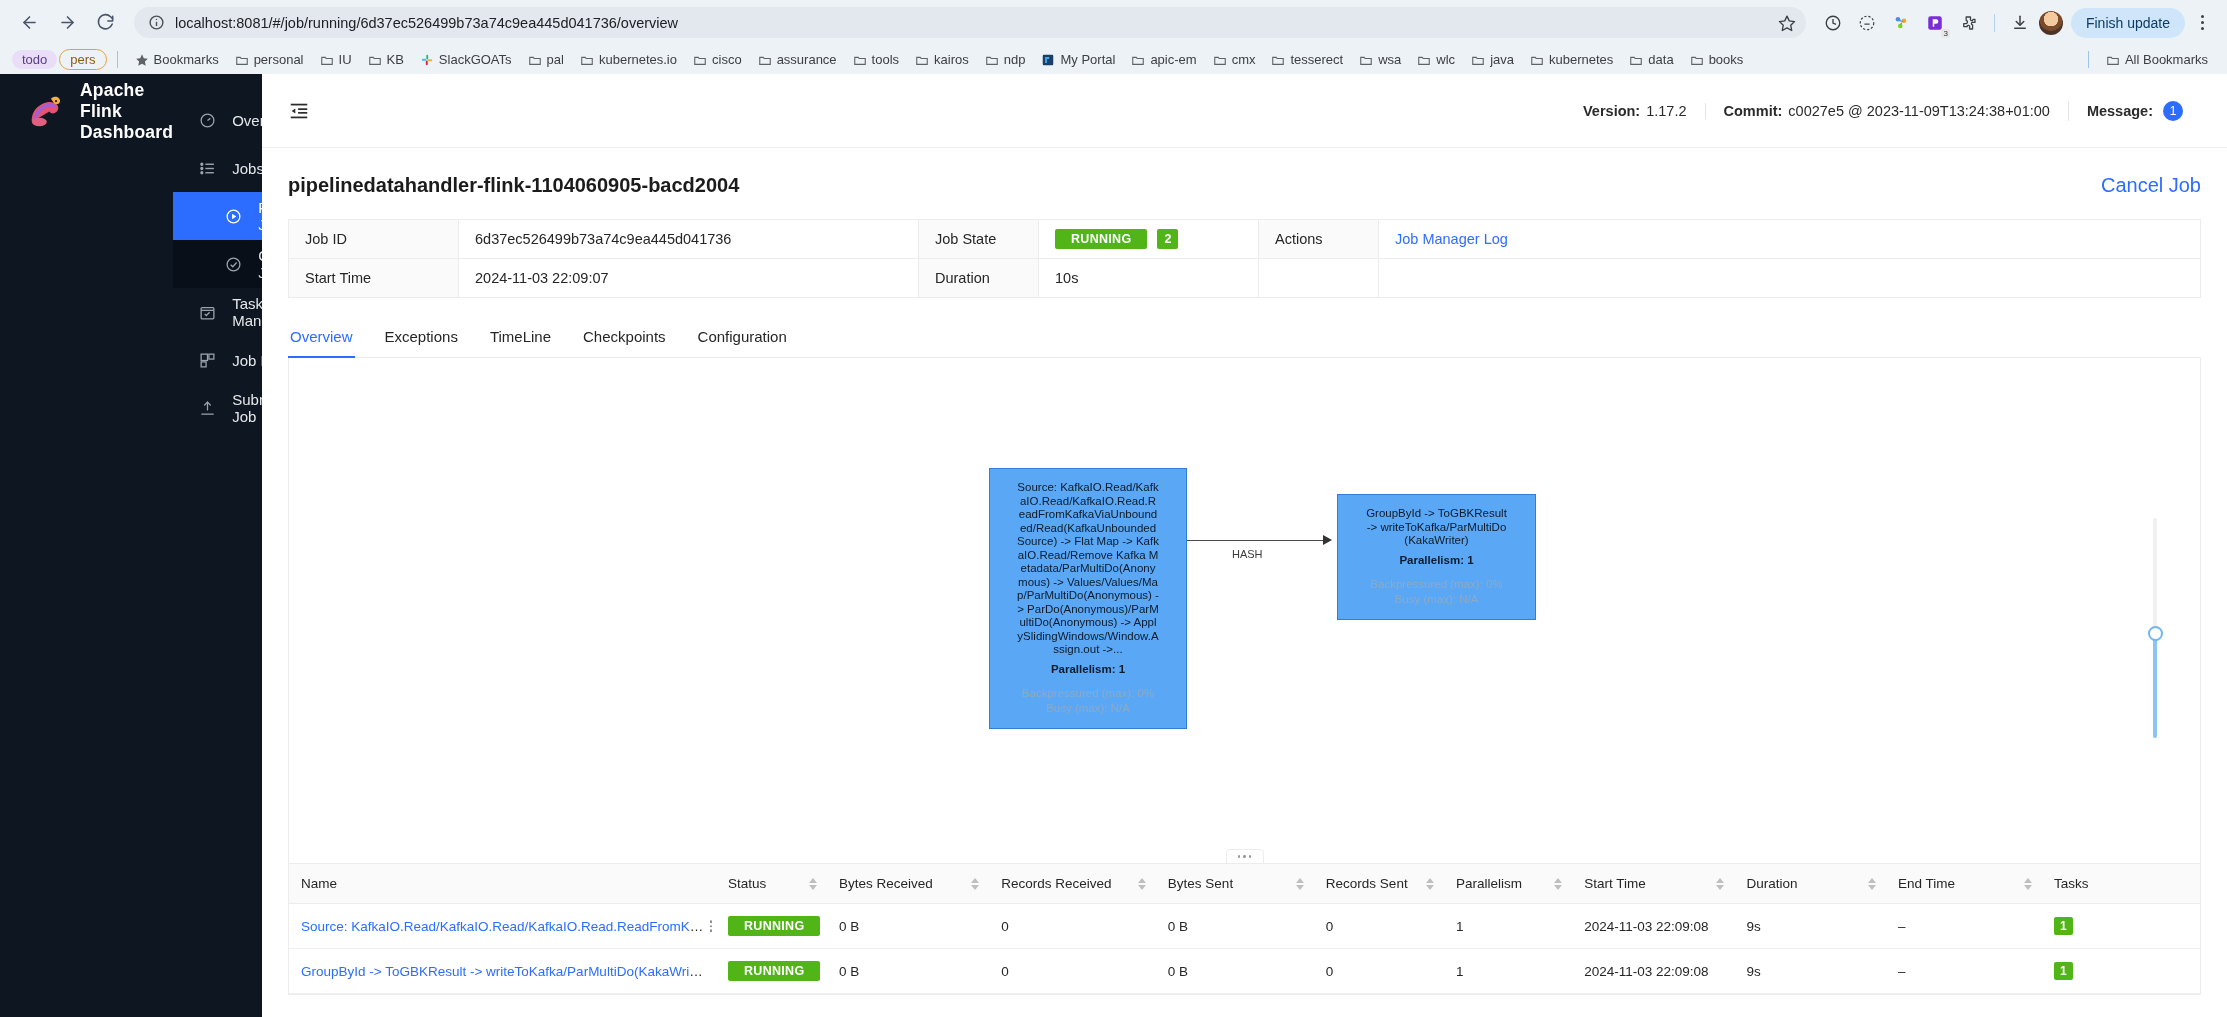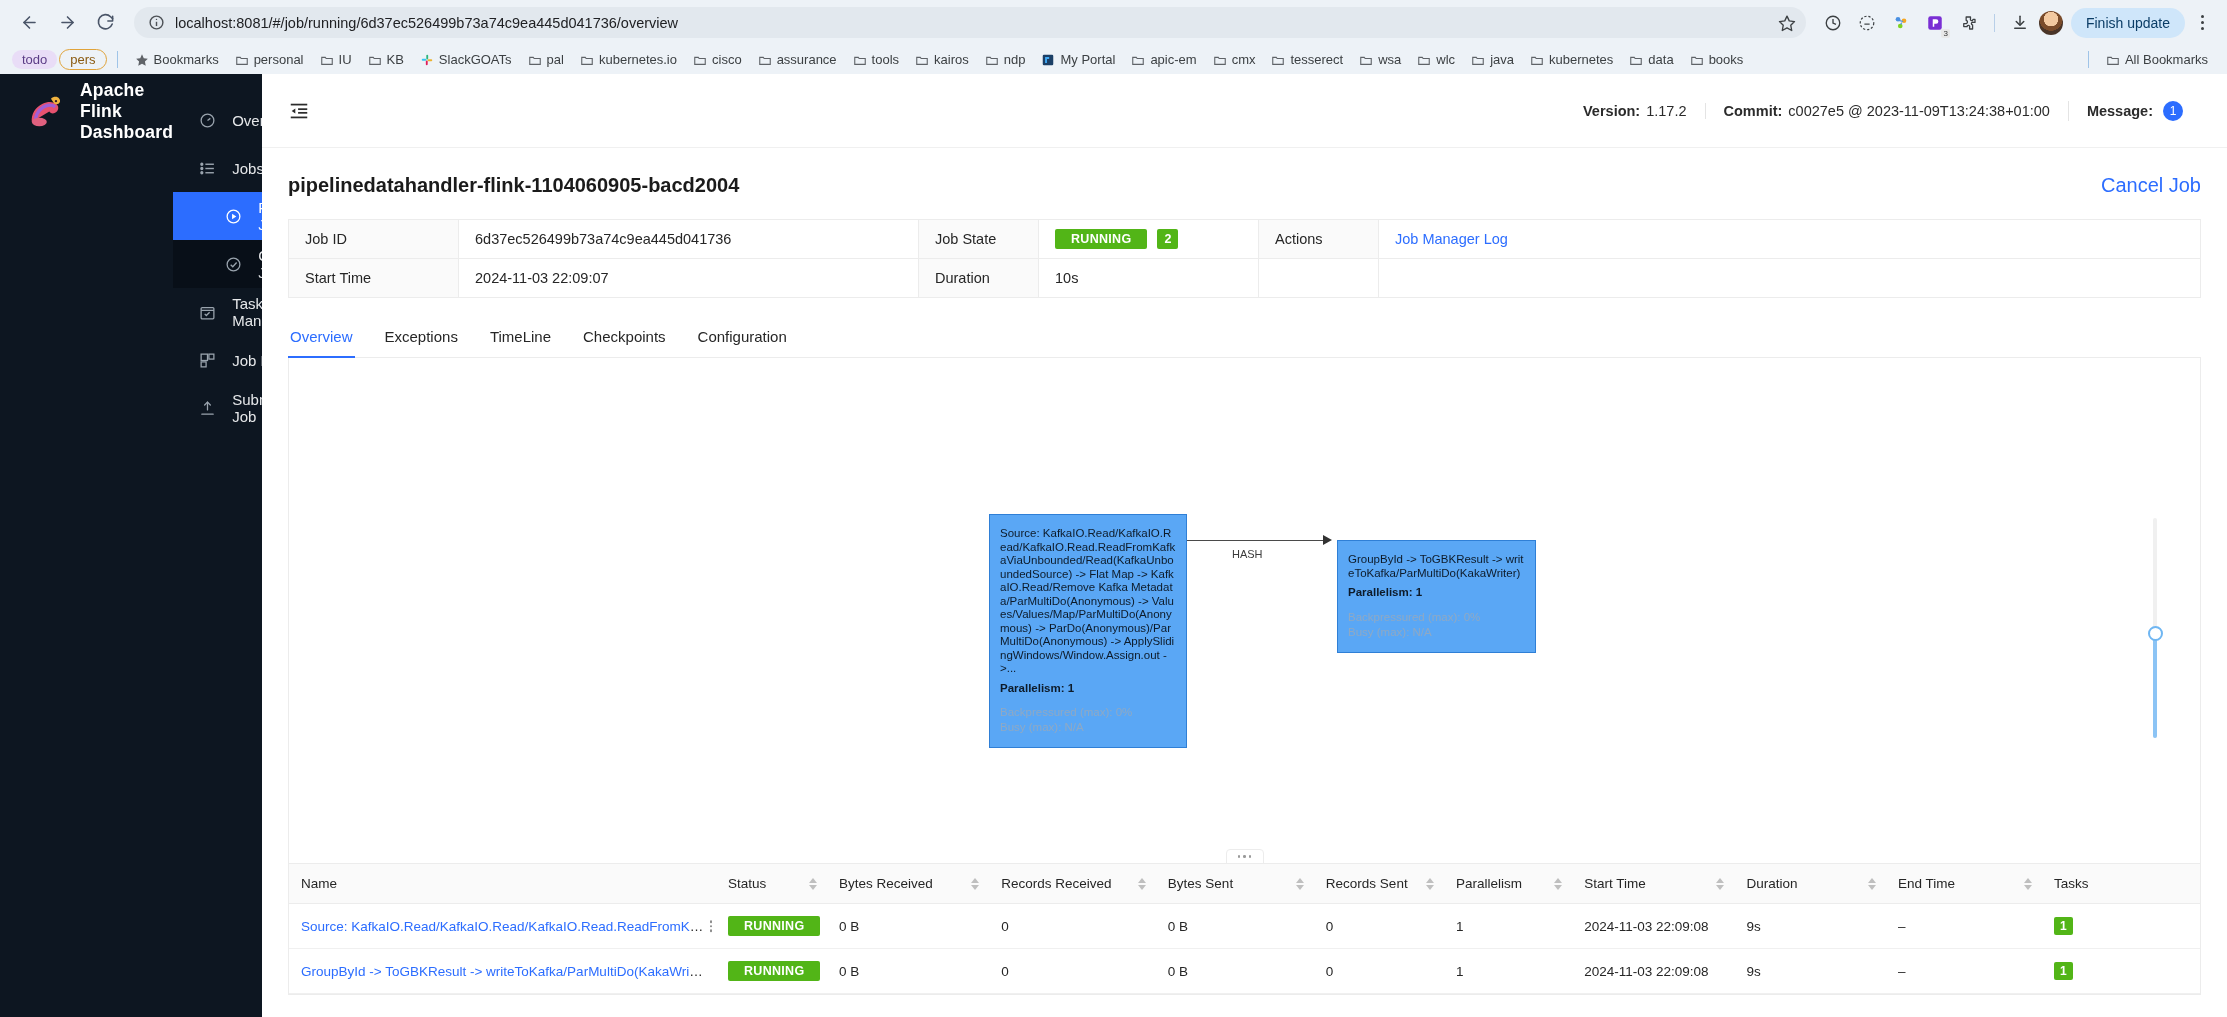--- a/index.html
+++ b/index.html
@@ -148,22 +148,22 @@
   }
   .tab.active:first-child::after { left: 0; right: 14px; }
 
   
   .graph-panel {
     flex: 1 1 auto; border: 1px solid #ececec; border-top: none; position: relative;
     min-height: 0; background: #fff; overflow: hidden;
   }
   .node {
     position: absolute; background: #5aa7f5; border: 1px solid #2f7fd6;
-    color: #0d1b2a; padding: 12px 10px;
-    font-size: 11.5px; line-height: 13.5px; margin-top: 46px;
+    color: #0d1b2a; text-align: center; padding: 12px 27px;
+    font-size: 11.5px; line-height: 13.5px;
   }
   .node .body { word-break: break-all; }
   .node .par { font-weight: bold; margin-top: 6px; }
   .node .stat { color: #8fa9c4; margin-top: 10px; line-height: 15px; }
   .edge-line { position: absolute; background: #4a4a4a; height: 1px; }
   .edge-arrow {
     position: absolute; width: 0; height: 0;
     border-top: 5px solid transparent; border-bottom: 5px solid transparent;
     border-left: 9px solid #333;
   }

